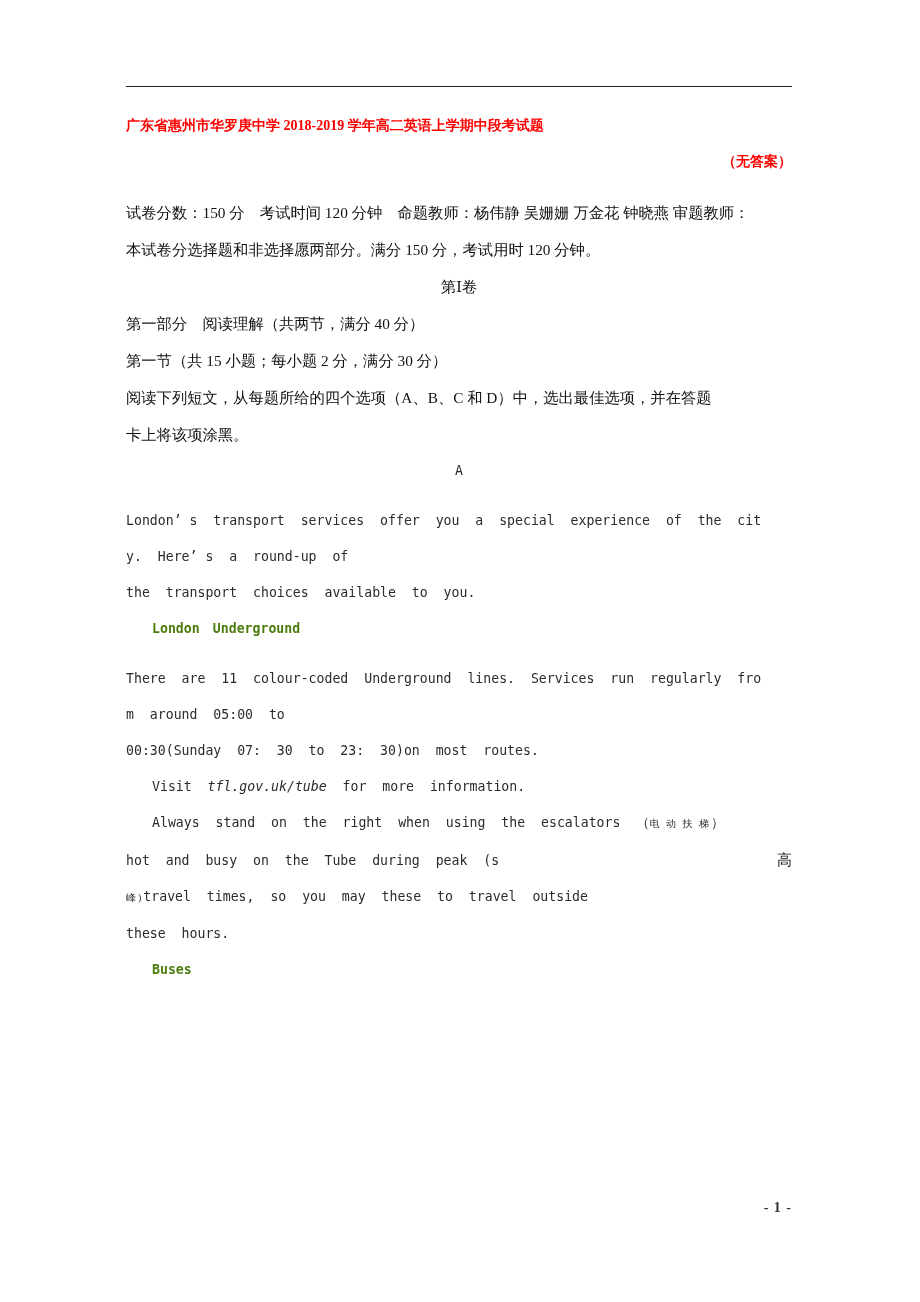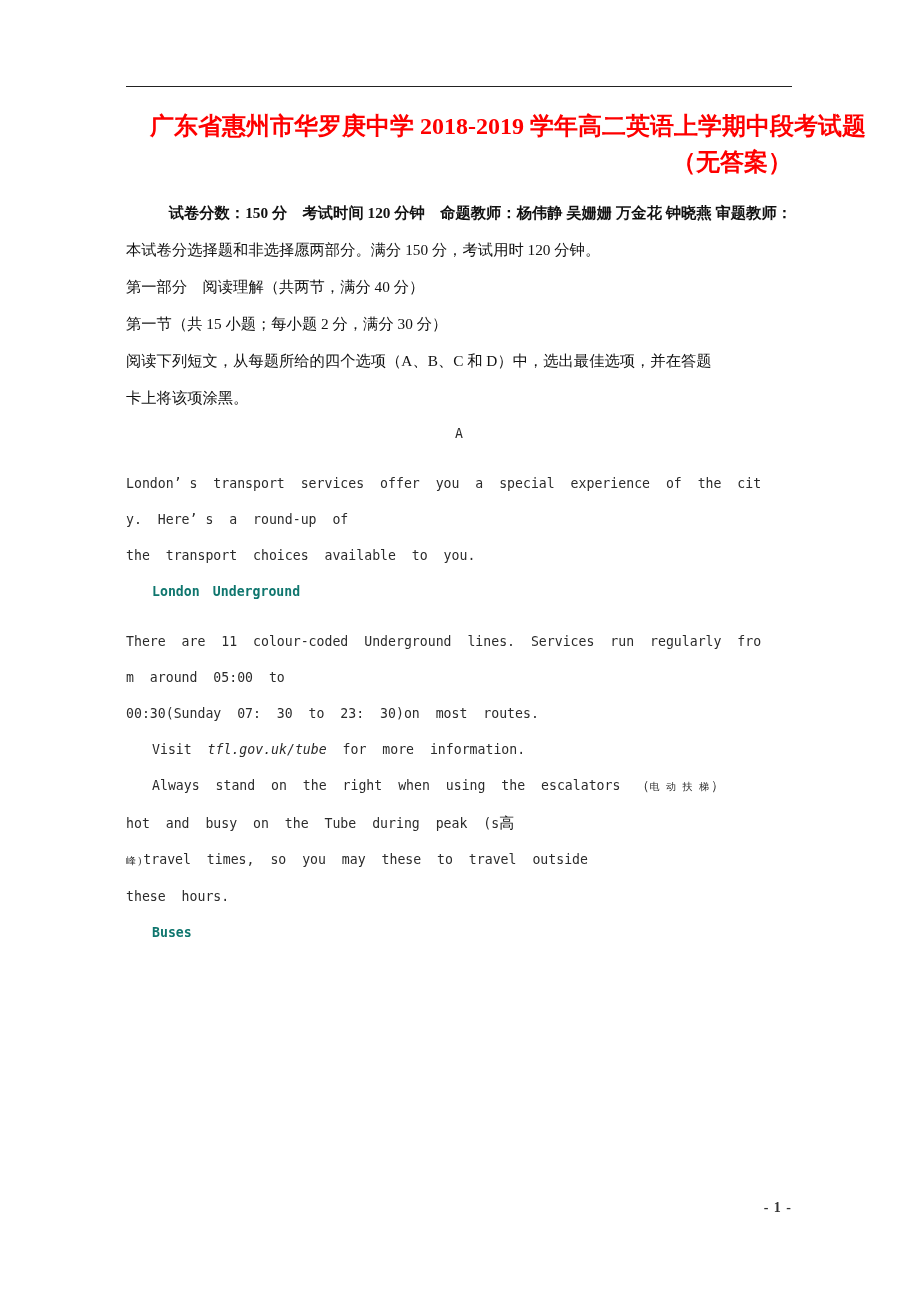--- a/index.html
+++ b/index.html
@@ -38,56 +38,55 @@
     position: absolute;
     left: 126px;
     top: 108px;
     width: 666px;
   }
 
   
   .doc-title {
     color: #fe0000;
     font-weight: bold;
-    font-size: 24px;
+    font-size: 14px;
     line-height: 36px;
     text-align: center;
     letter-spacing: 0px;
     font-family: "Liberation Serif", "DejaVu Serif", serif;
-    margin-left: 24px;
   }
   .doc-title .t-line1 { display: block; text-align: left; white-space: nowrap; }
   .doc-title .t-line2 { display: block; text-align: right; }
 
   
   .cn {
     font-size: 15.3px;
     line-height: 37px;
     font-family: "Liberation Serif", "DejaVu Serif", serif;
     color: #111111;
   }
-  .cn-bold { font-weight: bold; text-align: right; }
+  .cn-bold { font-weight: normal; }
   .cn-center { text-align: center; }
   .gap-md { height: 14px; }
 
   
   .en {
     font-family: "DejaVu Sans Mono", "Liberation Mono", monospace;
     font-size: 13.2px;
     line-height: 36px;
     color: #2b2b2b;
     white-space: pre;
   }
-  .en-b { font-weight: bold; color: #0f766e; }
+  .en-b { font-weight: bold; color: #4d7c0f; }
   .en-i { font-style: italic; }
   .en-center { text-align: center; white-space: pre; }
   .en-indent { padding-left: 26px; }
   .en-row {
     display: flex;
-    justify-content: flex-start;
+    justify-content: space-between;
     align-items: baseline;
   }
   .en-row .en-right-cn {
     font-family: "Liberation Serif", "DejaVu Serif", serif;
     font-size: 15px;
     color: #111111;
   }
   .cn-inline {
     font-family: "Liberation Serif", "DejaVu Serif", serif;
     font-size: 10px;
@@ -121,20 +120,21 @@
       <span class="t-line1">广东省惠州市华罗庚中学 2018-2019 学年高二英语上学期中段考试题</span>
       <span class="t-line2">（无答案）</span>
     </div>
 
     <div class="gap-md"></div>
 
     <div class="cn cn-bold">试卷分数：150 分　考试时间 120 分钟　命题教师：杨伟静 吴姗姗 万金花 钟晓燕 审题教师：</div>
 
     <div class="cn">本试卷分选择题和非选择愿两部分。满分 150 分，考试用时 120 分钟。</div>
 
+    <div class="cn cn-center">第Ⅰ卷</div>
 
     <div class="cn">第一部分　阅读理解（共两节，满分 40 分）</div>
     <div class="cn">第一节（共 15 小题；每小题 2 分，满分 30 分）</div>
     <div class="cn">阅读下列短文，从每题所给的四个选项（A、B、C 和 D）中，选出最佳选项，并在答题</div>
     <div class="cn">卡上将该项涂黑。</div>
 
     <div class="en en-center">A</div>
 
     <div class="gap-md"></div>
 

